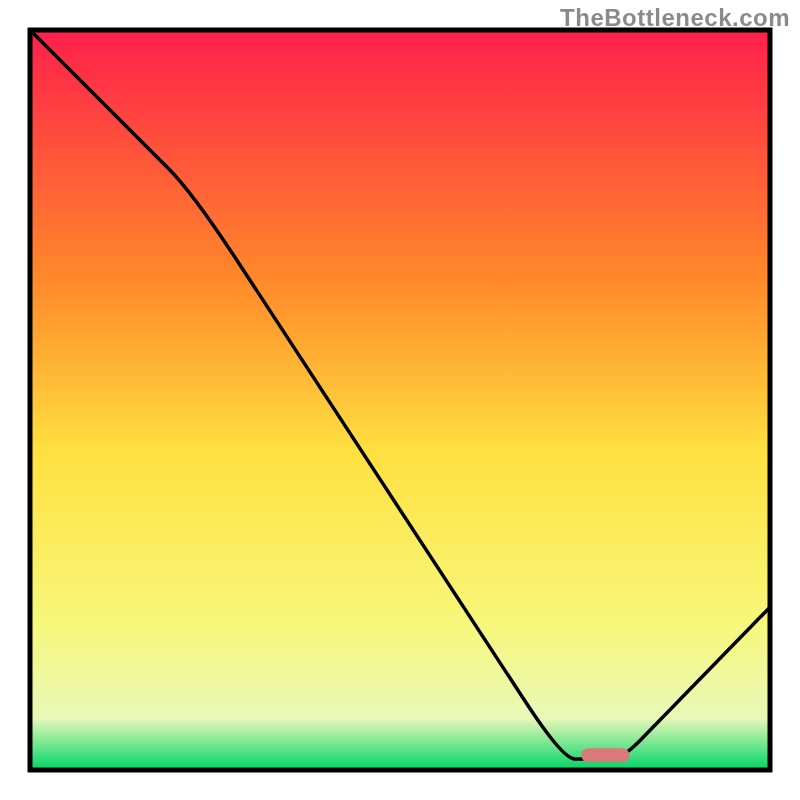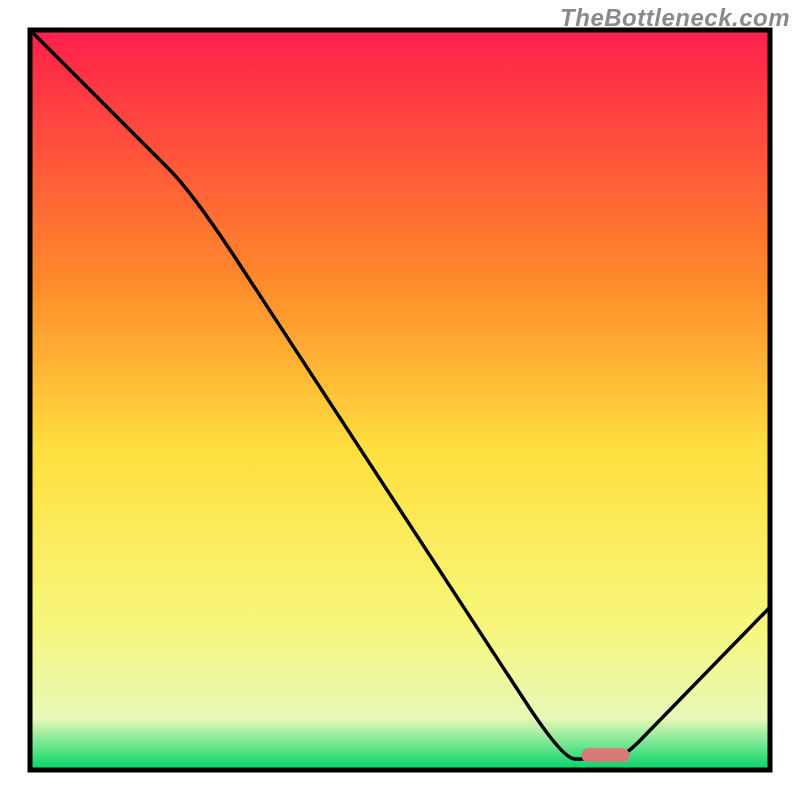--- a/index.html
+++ b/index.html
@@ -8,21 +8,20 @@
     width: 800px;
     height: 800px;
     background: #ffffff;
     font-family: Arial, Helvetica, sans-serif;
     overflow: hidden;
   }
   .chart-wrap {
     position: relative;
     width: 800px;
     height: 567px;
-    font-style: italic;
   }
   .watermark {
     position: absolute;
     top: 4px;
     right: 10px;
     font-size: 24px;
     font-weight: bold;
     color: #8a8a8a;
     letter-spacing: 0.5px;
     z-index: 10;

